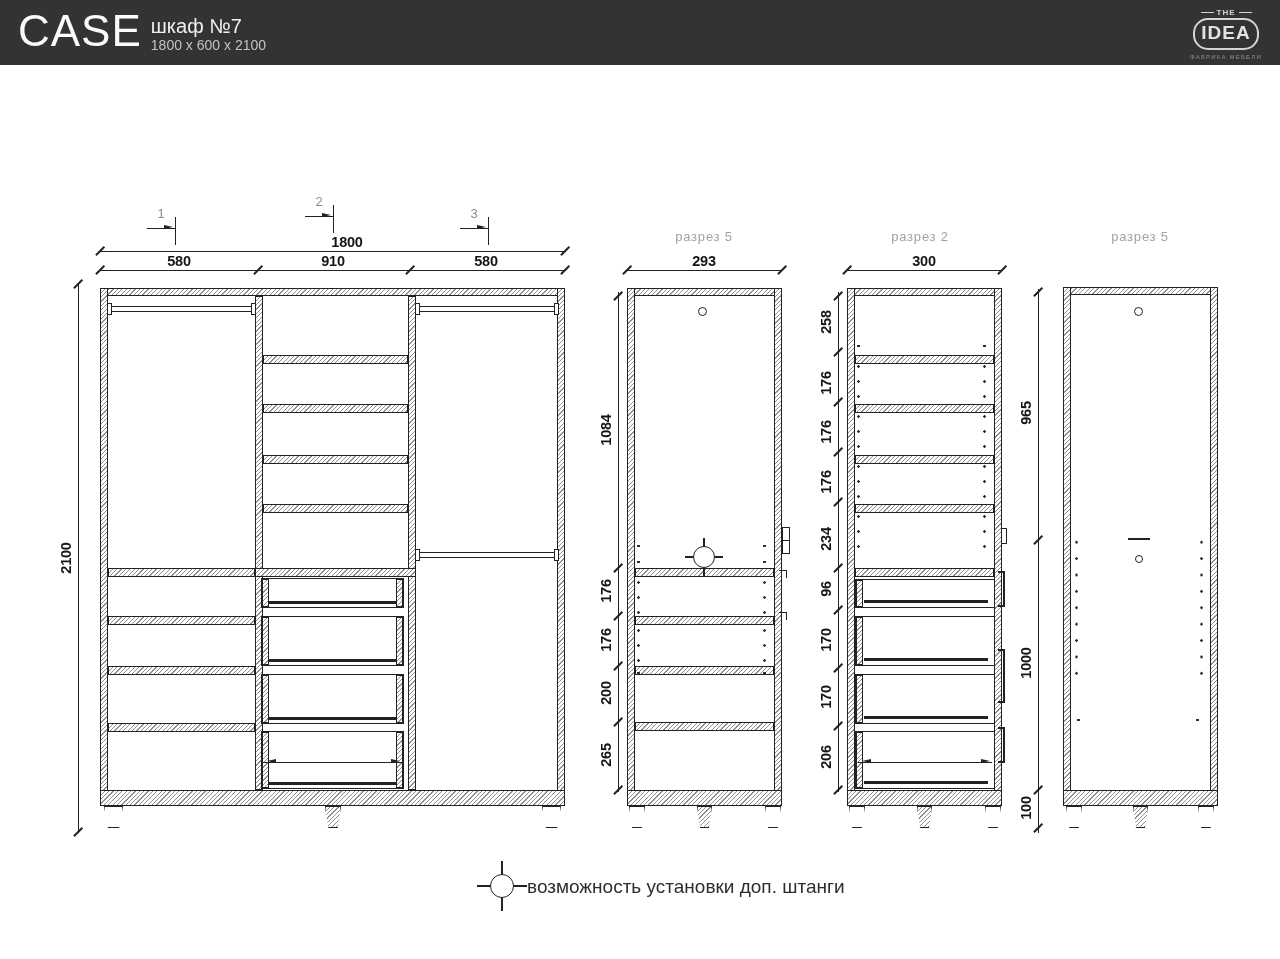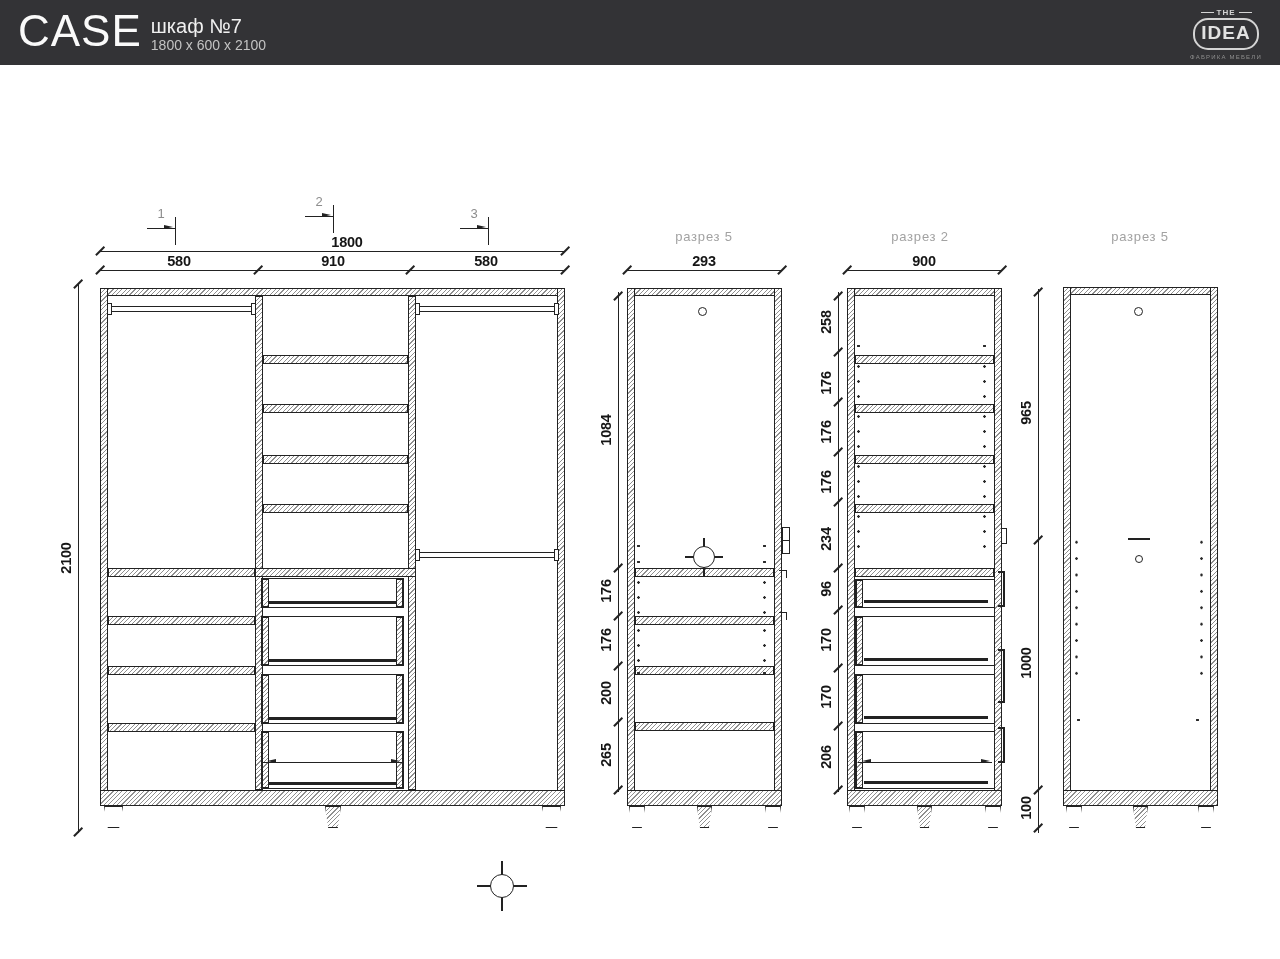--- a/index.html
+++ b/index.html
@@ -80,37 +80,38 @@
 
   <div class="seclab" style="left:704px;top:236px">разрез 5</div>
   <div class="dim" style="left:704px;top:261px">293</div>
   <div class="dim v" style="left:606px;top:430px">1084</div>
   <div class="dim v" style="left:606px;top:591px">176</div>
   <div class="dim v" style="left:606px;top:640px">176</div>
   <div class="dim v" style="left:606px;top:693px">200</div>
   <div class="dim v" style="left:606px;top:755px">265</div>
 
   <div class="seclab" style="left:920px;top:236px">разрез 2</div>
-  <div class="dim" style="left:924px;top:261px">900</div>
+  <div class="dim" style="left:924px;top:261px">300</div>
   <div class="dim v" style="left:826px;top:322px">258</div>
   <div class="dim v" style="left:826px;top:383px">176</div>
   <div class="dim v" style="left:826px;top:432px">176</div>
   <div class="dim v" style="left:826px;top:482px">176</div>
   <div class="dim v" style="left:826px;top:539px">234</div>
   <div class="dim v" style="left:826px;top:589px">96</div>
   <div class="dim v" style="left:826px;top:640px">170</div>
   <div class="dim v" style="left:826px;top:697px">170</div>
   <div class="dim v" style="left:826px;top:757px">206</div>
   <div class="dim" style="left:925px;top:751px">518</div>
 
   <div class="seclab" style="left:1140px;top:236px">разрез 5</div>
   <div class="dim v" style="left:1026px;top:413px">965</div>
   <div class="dim v" style="left:1026px;top:663px">1000</div>
   <div class="dim v" style="left:1026px;top:808px">100</div>
 
+  <div class="legend-text" style="left:527px;top:887px">возможность установки доп. штанги</div>
 
 <div class="hatch" style="left: 100px; top: 288px; width: 465px; height: 8px;"></div>
     <div class="hatch" style="left: 100px; top: 288px; width: 8px; height: 510px;"></div>
     <div class="hatch" style="left: 557px; top: 288px; width: 8px; height: 510px;"></div>
     <div class="hatch" style="left: 100px; top: 790px; width: 465px; height: 16px;"></div>
     <div class="hatch" style="left: 255px; top: 296px; width: 8px; height: 494px;"></div>
     <div class="hatch" style="left: 408px; top: 296px; width: 8px; height: 494px;"></div>
     <div class="hatch" style="left: 108px; top: 568px; width: 147px; height: 9px;"></div>
     <div class="hatch" style="left: 108px; top: 616px; width: 147px; height: 9px;"></div>
     <div class="hatch" style="left: 108px; top: 666px; width: 147px; height: 9px;"></div>

